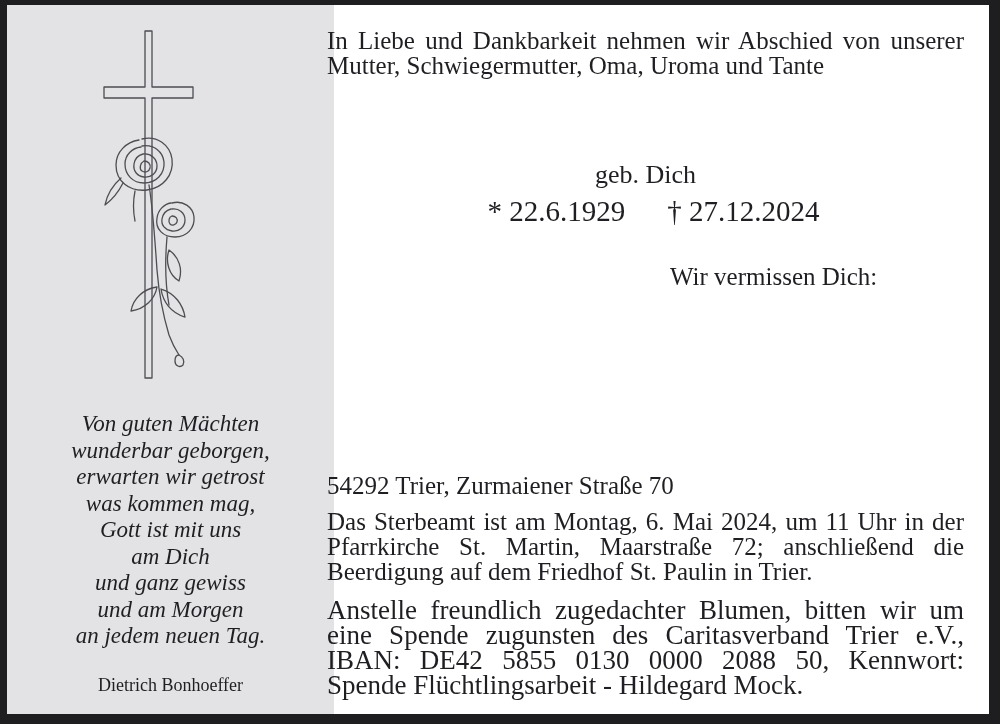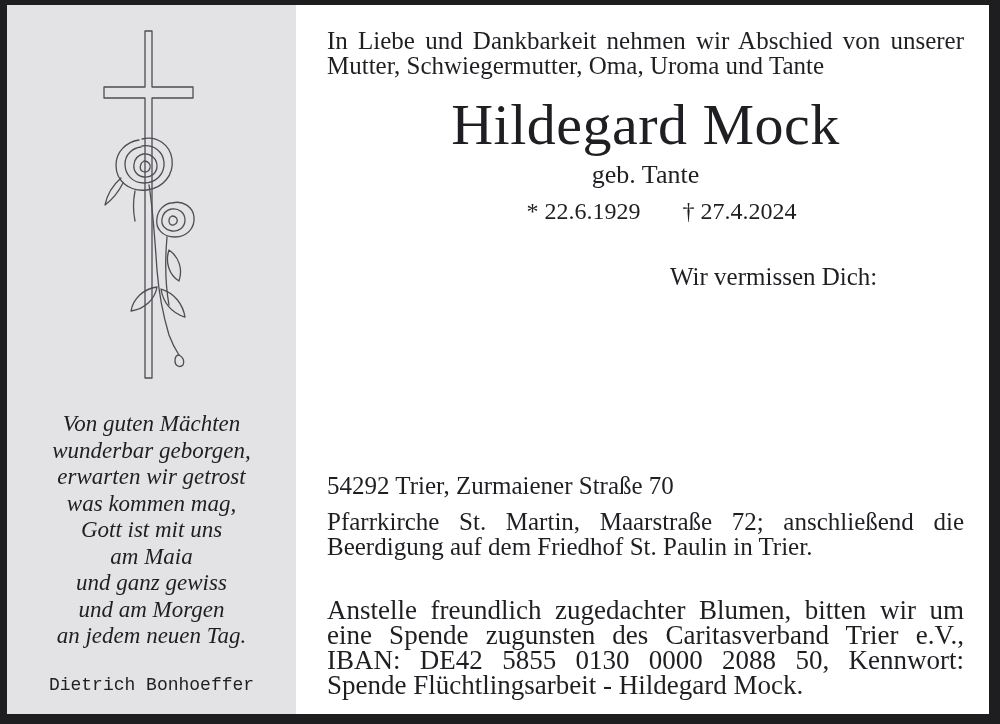--- a/index.html
+++ b/index.html
@@ -9,40 +9,40 @@
     font-family:"Liberation Serif", serif;
     color:var(--ink,#1f1f23);
   }
   .frame {
     position:absolute; inset:0; background:#ffffff;
     border-style:solid; border-color:var(--frame,#1e1e21);
     border-width:5px 11px 10px 7px;
   }
   
   .panel {
-    position:absolute; left:0; top:0; bottom:0; width:289px;
+    position:absolute; left:0; top:0; bottom:0; width:327px;
     background:var(--panel_bg,#e3e3e5);
   }
   .illustration { position:absolute; top:20px; left:0; width:291px; height:362px; }
   .illustration svg { display:block; }
   .poem {
     position:absolute; top:406px; left:0; width:100%;
     text-align:center; font-style:italic;
     font-size:23px; line-height:26.5px;
   }
-  .poem-author { position:absolute; top:670px; left:0; width:100%; text-align:center; font-size:18px;font-family:Liberation Mono, monospace; }
+  .poem-author { position:absolute; top:670px; left:0; width:100%; text-align:center; font-size:18px; }
 
   
   .content { position:absolute; left:320px; top:0; width:637px; height:100%; }
   .intro   { position:absolute; top:23px; left:0; width:100%; font-size:25px; line-height:25px; }
   .name    { position:absolute; top:90px; left:0; width:100%; text-align:center;
              font-size:58px; line-height:60px; font-weight:normal; letter-spacing:0.5px; }
   .maiden  { position:absolute; top:157px; left:0; width:100%; text-align:center; font-size:26px; line-height:26px; }
-  .dates   { position:absolute; top:191px; left:16px; width:100%;
-             display:flex; justify-content:center; gap:42px; font-size:24px; line-height:30px; }
+  .dates   { position:absolute; top:191px; left:8px; width:100%;
+             display:flex; justify-content:center; gap:42px; font-size:29px; line-height:30px; }
   .farewell{ position:absolute; left:343px; top:259px; font-size:25px; line-height:25px; }
   .mourners{ position:absolute; left:343px; top:272px; right:0; font-size:25px; line-height:25.3px; }
   .address { position:absolute; left:0; top:468px; font-size:25px; line-height:25px; }
   .service { position:absolute; left:0; top:504px; width:100%; font-size:25px; line-height:25px; }
   .donation{ position:absolute; left:0; top:593px; width:100%; font-size:27px; line-height:25px; }
 
   .jblock .line { text-align:justify; text-align-last:justify; }
   .jblock .line:last-child { text-align-last:left; }
 </style>
 </head>
@@ -75,47 +75,47 @@
         <path d="M160,212 C158,235 158,258 162,280"></path>
         <path d="M172,330 C176,332 178,336 176,340 C173,343 168,341 168,336 C168,332 170,330 172,330"></path>
       </svg>
     </div>
     <div class="poem">
         <div class="line">Von guten Mächten</div>
         <div class="line">wunderbar geborgen,</div>
         <div class="line">erwarten wir getrost</div>
         <div class="line">was kommen mag,</div>
         <div class="line">Gott ist mit uns</div>
-        <div class="line">am Maia</div>
+        <div class="line">am Dich</div>
         <div class="line">und ganz gewiss</div>
         <div class="line">und am Morgen</div>
         <div class="line">an jedem neuen Tag.</div>
       </div>
     <div class="poem-author">Dietrich Bonhoeffer</div>
   </aside>
 
   <main class="content">
     <div class="intro jblock">
         <div class="line">In Liebe und Dankbarkeit nehmen wir Abschied von unserer</div>
         <div class="line">Mutter, Schwiegermutter, Oma, Uroma und Tante</div>
       </div>
 
-    <h1 class="name">Hildegard Mock</h1>
-    <div class="maiden">geb. Tante</div>
+    <div class="maiden">geb. Dich</div>
 
     <div class="dates">
       <span>* 22.6.1929</span>
-      <span>† 27.4.2024</span>
+      <span>† 27.12.2024</span>
     </div>
 
     <div class="farewell">Wir vermissen Dich:</div>
 
     <div class="address">54292 Trier, Zurmaiener Straße 70</div>
 
     <div class="service jblock">
+        <div class="line">Das Sterbeamt ist am Montag, 6. Mai 2024, um 11 Uhr in der</div>
         <div class="line">Pfarrkirche St. Martin, Maarstraße 72; anschließend die</div>
         <div class="line">Beerdigung auf dem Friedhof St. Paulin in Trier.</div>
       </div>
 
     <div class="donation jblock">
         <div class="line">Anstelle freundlich zugedachter Blumen, bitten wir um</div>
         <div class="line">eine Spende zugunsten des Caritasverband Trier e.V.,</div>
         <div class="line">IBAN: DE42 5855 0130 0000 2088 50, Kennwort:</div>
         <div class="line">Spende Flüchtlingsarbeit - Hildegard Mock.</div>
       </div>

